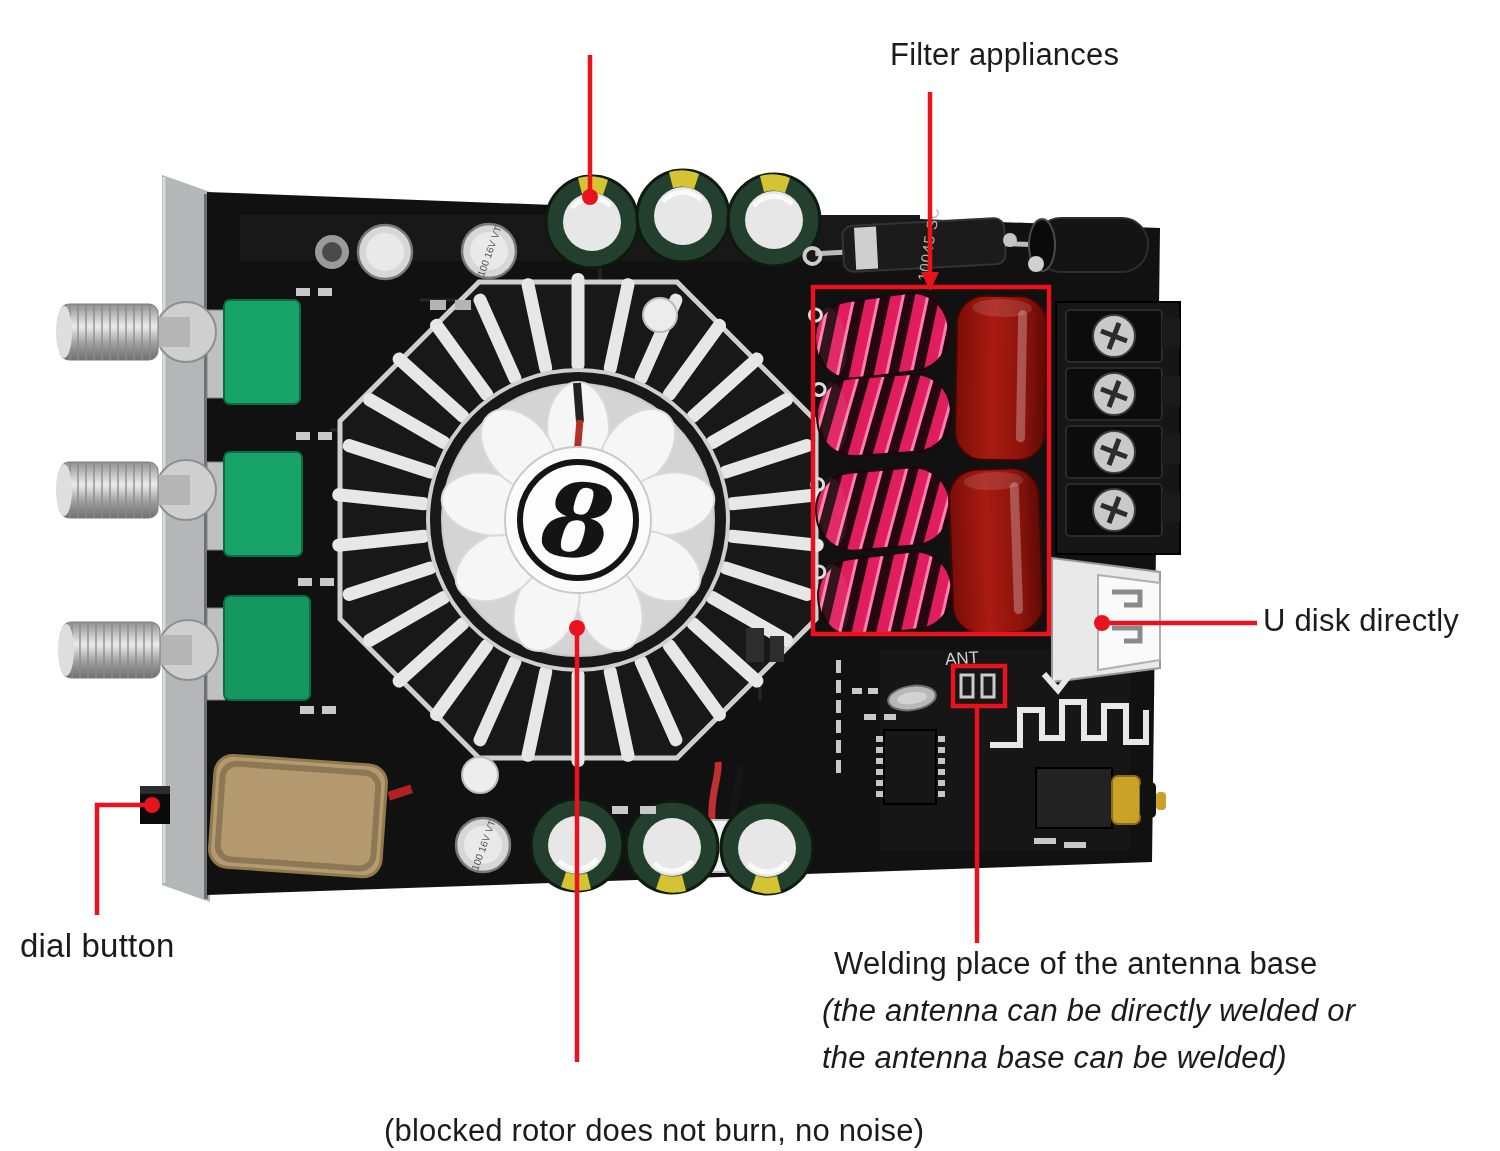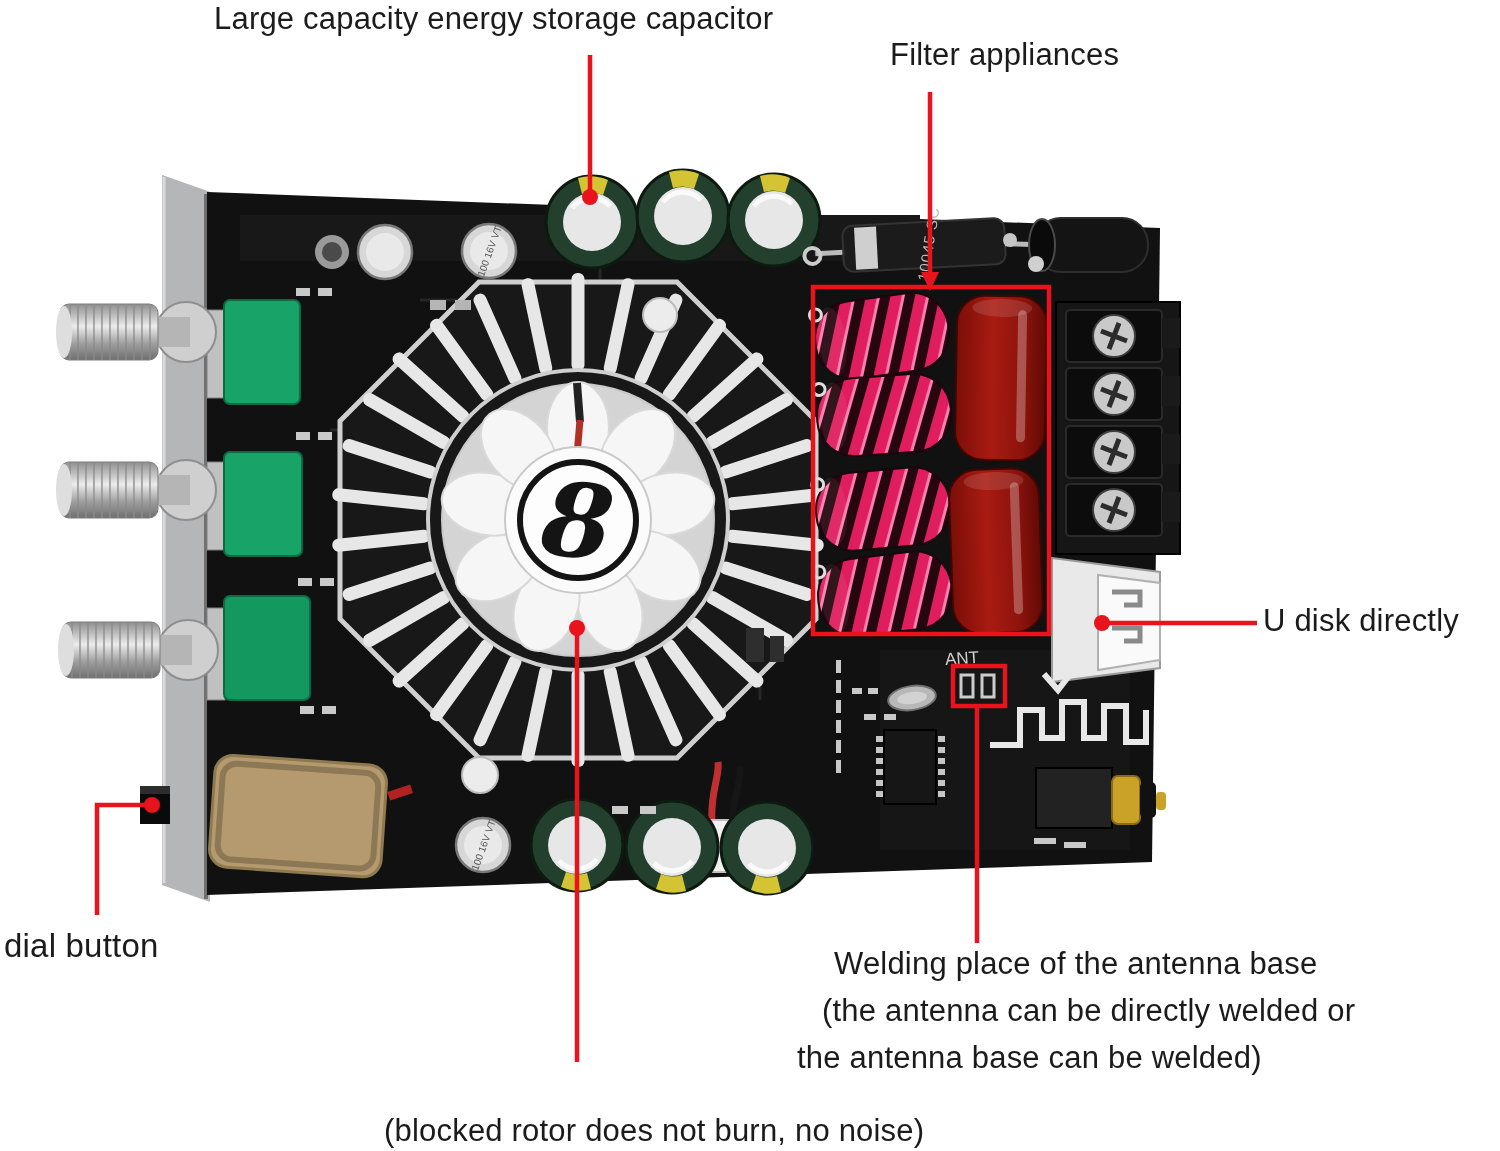--- a/index.html
+++ b/index.html
@@ -317,22 +317,21 @@
       <polyline points="152,805 97,805 97,915"></polyline>
     </g>
     <polygon points="930,291 921,272 939,272" fill="#e8131d"></polygon>
     <circle cx="590" cy="197" r="8" fill="#e8131d"></circle>
     <circle cx="577" cy="628" r="8" fill="#e8131d"></circle>
     <circle cx="1102" cy="623" r="8" fill="#e8131d"></circle>
     <circle cx="152" cy="805" r="8" fill="#e8131d"></circle>
   </g>
 </svg>
 
-<div class="ann" style="left:214px;top:1px;">Large capacity energy storage capacitor</div>
 <div class="ann" style="left:867px;top:37px;margin-left:23px;">Filter appliances</div>
 <div class="ann" style="left:1263px;top:603px;">U disk directly</div>
-<div class="ann big" style="left:4px;top:927px;">dial button</div>
+<div class="ann big" style="left:20px;top:927px;">dial button</div>
 <div class="ann" style="left:834px;top:946px;">Welding place of the antenna base</div>
-<div class="ann" style="left:822px;top:993px;">(the antenna can be directly welded or</div>
-<div class="ann" style="left:797px;top:1040px;">the antenna base can be welded)</div>
+<div class="ann" style="left:822px;top:993px;font-style:italic;">(the antenna can be directly welded or</div>
+<div class="ann" style="left:822px;top:1040px;font-style:italic;">the antenna base can be welded)</div>
 <div class="ann" style="left:384px;top:1113px;">(blocked rotor does not burn, no noise)</div>
 
 </div>
 
 </body></html>

